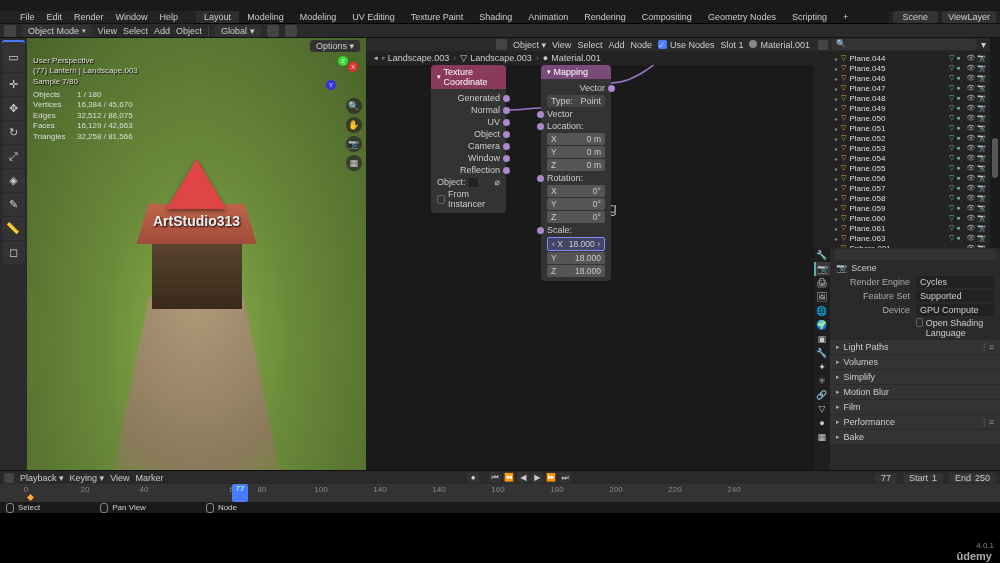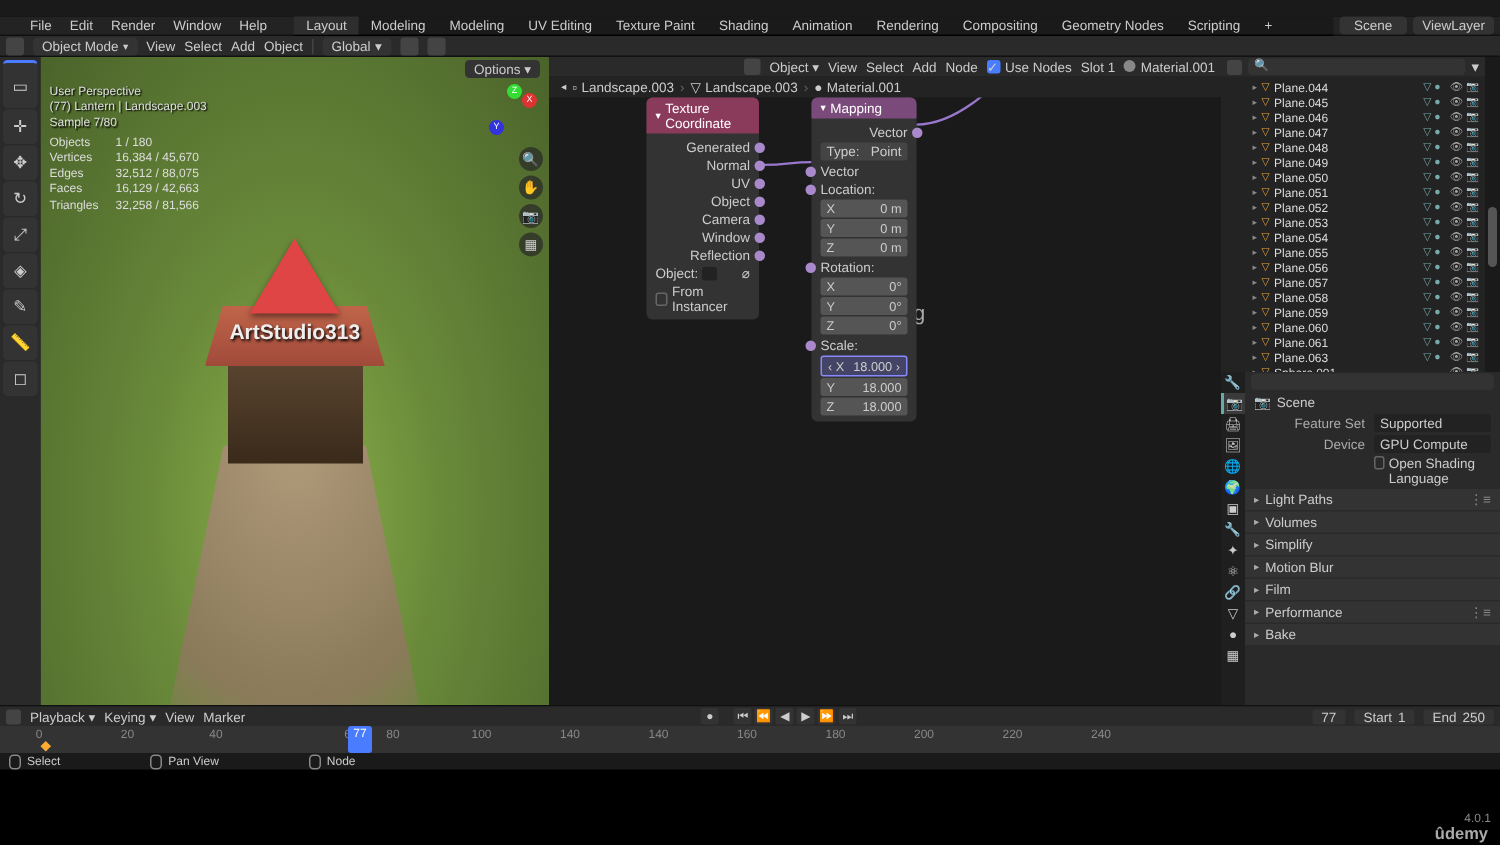--- a/index.html
+++ b/index.html
@@ -563,20 +563,24 @@
       </div>
       <div class="prop-content">
         <div class="prop-search">
             <input placeholder="" style="">
           </div>
         <div class="prop-crumb">
             <span class="cam-icon">📷</span>
             <span>Scene</span>
           </div>
         <div class="prop-row">
+            <span class="label">Render Engine</span>
+            <span class="value">Cycles</span>
+          </div>
+        <div class="prop-row">
             <span class="label">Feature Set</span>
             <span class="value">Supported</span>
           </div>
         <div class="prop-row">
             <span class="label">Device</span>
             <span class="value">GPU Compute</span>
           </div>
         <div class="prop-row">
             <span class="label"></span>
             <span style="display:flex;gap:3px;">

